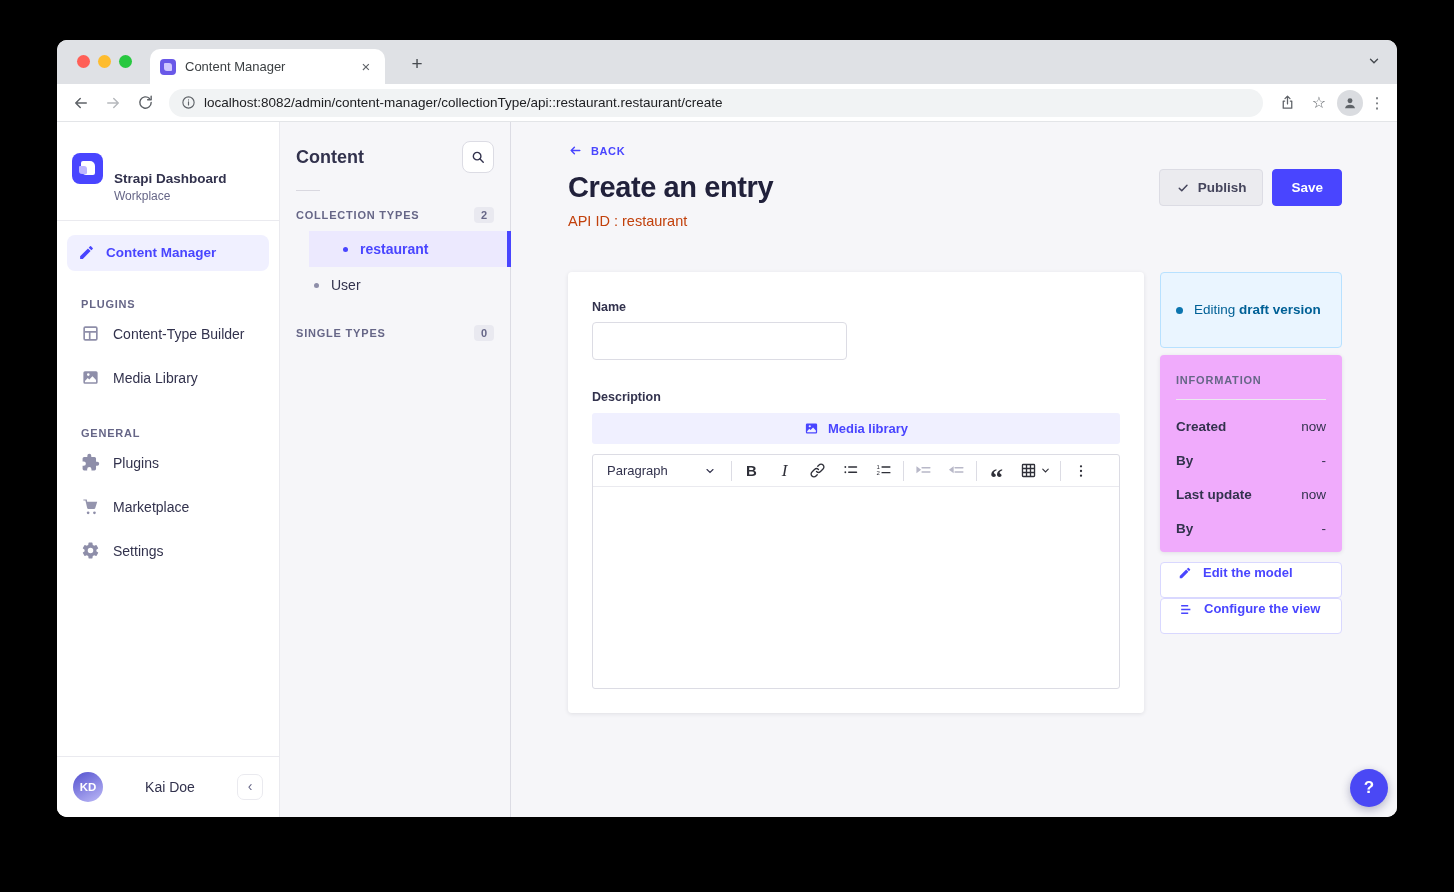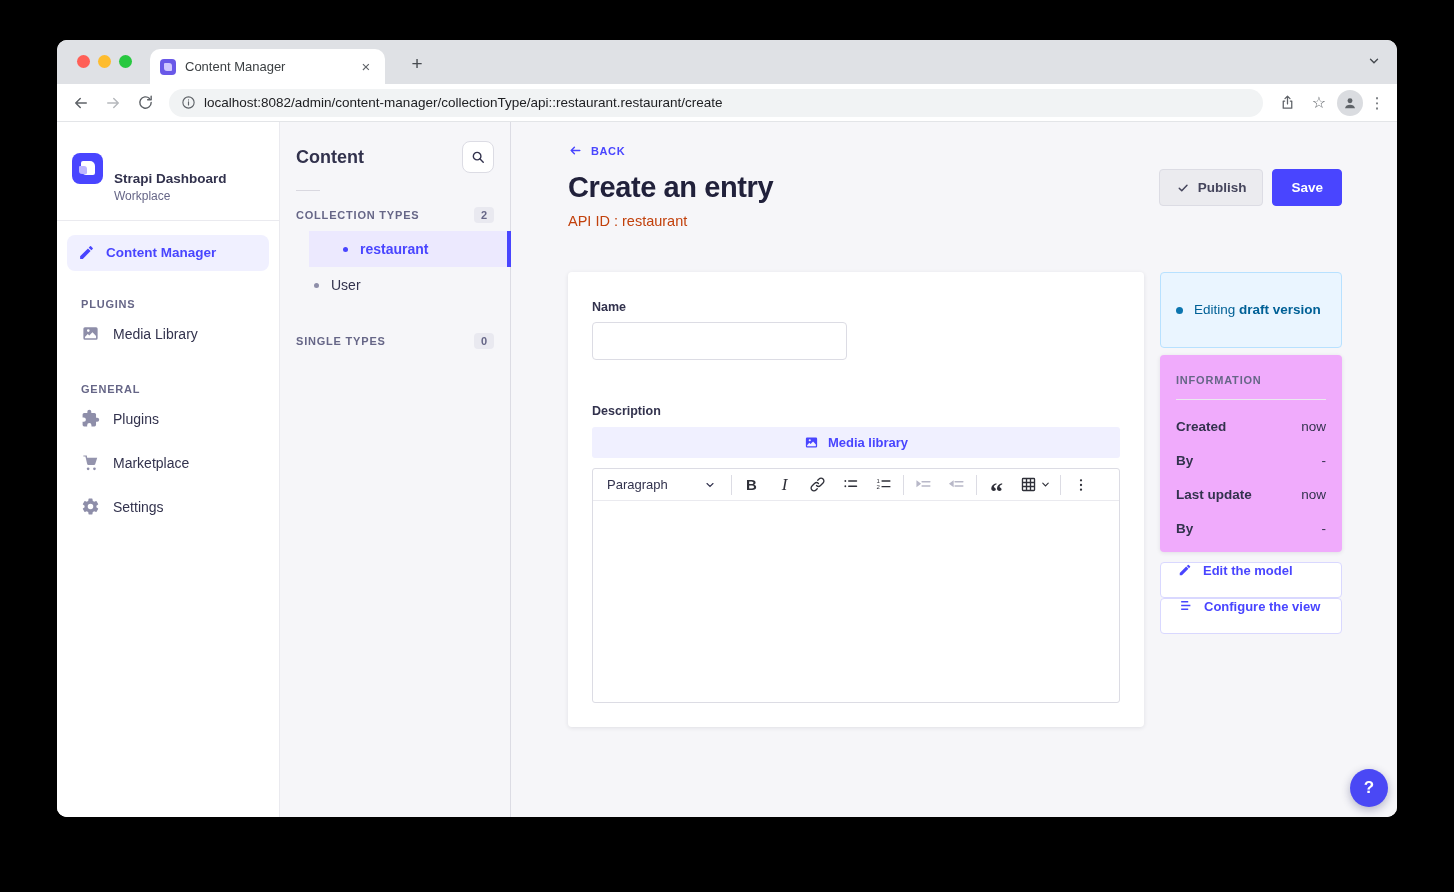--- a/index.html
+++ b/index.html
@@ -70,21 +70,21 @@
   .hdr-buttons { display:flex; gap:9px; }
   .btn { border-radius:4px; font-size:13.5px; font-weight:bold; display:flex; align-items:center; gap:8px; height:37px; }
   .btn-publish { background:#ebebef; border:1px solid #dcdce4; color:#45455c; padding:0 16px; }
   .btn-save { background:#4945ff; border:1px solid #4945ff; color:#fff; padding:0 18px; }
   .page-subtitle { font-size:14.5px; color:#c2410c; margin-top:7px; }
 
   .content-row { display:flex; gap:16px; margin-top:43px; align-items:flex-start; }
   .card { width:576px; background:#fff; border-radius:4px; box-shadow:0 1px 4px rgba(33,33,52,.1); padding:25px 24px 24px; }
   .field-label { font-size:12.5px; font-weight:bold; color:#32324d; }
   .name-input { display:block; margin-top:7px; width:255px; height:38px; border:1px solid #dcdce4; border-radius:4px; background:#fff; outline:none; padding:0 10px; font-size:14px; color:#32324d; font-family:inherit; }
-  .desc-label { margin-top:44px; }
+  .desc-label { margin-top:30px; }
   .media-bar { margin-top:9px; height:31px; background:#f0f0ff; border-radius:3px; display:flex; align-items:center; justify-content:center; gap:9px; color:#4945ff; font-weight:bold; font-size:13px; }
   .editor { margin-top:10px; border:1px solid #dcdce4; border-radius:3px; background:#fff; }
   .toolbar { height:32px; display:flex; align-items:center; border-bottom:1px solid #eaeaef; padding:0 2px; }
   .tb-para { display:flex; align-items:center; justify-content:space-between; width:133px; padding:0 12px; font-size:13px; color:#32324d; height:100%; }
   .tb-sep { width:1px; height:20px; background:#dcdce4; margin:0 3px; }
   .tb-btn { width:33px; height:28px; display:flex; align-items:center; justify-content:center; color:#2f3039; }
   .tb-bold { font-size:15px; font-weight:800; }
   .tb-italic { font-family:"Liberation Serif",serif; font-style:italic; font-size:17px; }
   .tb-btn.disabled { color:#b8b8c8; }
   .tb-quote { font-family:"Liberation Serif",serif; font-size:26px; font-weight:bold; line-height:0; padding-top:14px; }
@@ -93,21 +93,21 @@
 
   
   .sidecol { width:182px; }
   .draft-box { background:#eaf5ff; border:1px solid #b8e1ff; border-radius:4px; height:76px; display:flex; align-items:center; gap:11px; padding:0 14px 0 15px; color:#006096; font-size:13.5px; line-height:1.5; }
   .draft-dot { width:7px; height:7px; border-radius:50%; background:#0c75af; flex:0 0 7px; }
   .info-card { margin-top:7px; background:#f0abfc; border-radius:4px; box-shadow:0 1px 4px rgba(33,33,52,.1); padding:19px 16px 16px; }
   .info-title { font-size:11px; font-weight:bold; color:#666687; letter-spacing:.8px; }
   .info-divider { height:1px; background:#eaeaef; margin:13px 0 2px; }
   .info-row { display:flex; justify-content:space-between; align-items:baseline; margin-top:19px; font-size:13.5px; color:#32324d; }
   .info-row .lbl { font-weight:bold; }
-  .action-btn { height:36px; background:#fff; border:1px solid #d9d8ff; border-radius:4px; display:flex; align-items:flex-start; gap:11px; padding:0 17px; color:#4945ff; font-weight:bold; font-size:13px; width:100%; }
+  .action-btn { height:36px; background:#fff; border:1px solid #d9d8ff; border-radius:4px; display:flex; align-items:flex-end; gap:11px; padding:17px 17px; color:#4945ff; font-weight:bold; font-size:13px; width:100%; }
   .action-btn + .action-btn { margin-top:0; }
   .mt10 { margin-top:10px; } .mt11 { margin-top:11px; }
   .help-fab { position:absolute; right:9px; bottom:10px; width:38px; height:38px; border-radius:50%; background:#4a48f5; color:#fff; font-size:17px; font-weight:bold; display:flex; align-items:center; justify-content:center; box-shadow:0 3px 10px rgba(20,20,80,.3); }
   svg { display:block; }
 </style>
 </head>
 <body>
 
 <div class="window">
 
@@ -187,20 +187,27 @@
         </span>
       </div>
       <div class="nav-active">
         <svg width="17" height="17" viewBox="0 0 24 24" fill="currentColor">
             <path d="M3 17.25V21h3.75L17.81 9.94l-3.75-3.75L3 17.25zM20.71 7.04a1 1 0 0 0 0-1.41L18.37 3.3a1 1 0 0 0-1.41 0l-1.83 1.82 3.75 3.75 1.83-1.83z"></path>
           </svg>
         <span>Content Manager</span>
       </div>
       <div class="nav-label">PLUGINS</div>
       <div class="nav-item">
+        <svg width="19" height="19" viewBox="0 0 24 24" fill="none" stroke="currentColor" stroke-width="2.1">
+            <rect x="4" y="4" width="16" height="16" rx="1.5"></rect>
+            <path d="M4 10h16M11 10v10"></path>
+          </svg>
+        <span>Content-Type Builder</span>
+      </div>
+      <div class="nav-item">
         <svg width="19" height="19" viewBox="0 0 24 24" fill="currentColor">
             <path d="M5 4h14a2 2 0 0 1 2 2v12a2 2 0 0 1-2 2H5a2 2 0 0 1-2-2V6a2 2 0 0 1 2-2zm0 12.5V18h14v-3l-4.5-4.5-4 4-2-2L5 16.5zM9.2 10a1.7 1.7 0 1 0 0-3.4 1.7 1.7 0 0 0 0 3.4z" fill-rule="evenodd"></path>
           </svg>
         <span>Media Library</span>
       </div>
       <div class="nav-label">GENERAL</div>
       <div class="nav-item">
         <svg width="19" height="19" viewBox="0 0 24 24" fill="currentColor">
             <path d="M20.5 11H19V7a2 2 0 0 0-2-2h-4V3.5a2.5 2.5 0 0 0-5 0V5H4a2 2 0 0 0-2 2v3.8h1.5a2.7 2.7 0 0 1 0 5.4H2V20a2 2 0 0 0 2 2h3.8v-1.5a2.7 2.7 0 0 1 5.4 0V22H17a2 2 0 0 0 2-2v-4h1.5a2.5 2.5 0 0 0 0-5z"></path>
           </svg>
@@ -214,20 +221,25 @@
           </svg>
         <span>Marketplace</span>
       </div>
       <div class="nav-item">
         <svg width="19" height="19" viewBox="0 0 24 24" fill="currentColor">
             <path d="M19.43 12.98c.04-.32.07-.64.07-.98s-.03-.66-.07-.98l2.11-1.65a.5.5 0 0 0 .12-.64l-2-3.46a.5.5 0 0 0-.61-.22l-2.49 1a7 7 0 0 0-1.69-.98l-.38-2.65A.5.5 0 0 0 14 2h-4a.5.5 0 0 0-.49.42l-.38 2.65c-.61.25-1.17.59-1.69.98l-2.49-1a.5.5 0 0 0-.61.22l-2 3.46a.5.5 0 0 0 .12.64l2.11 1.65c-.04.32-.07.65-.07.98s.03.66.07.98l-2.11 1.65a.5.5 0 0 0-.12.64l2 3.46c.14.24.42.34.61.22l2.49-1c.52.39 1.08.73 1.69.98l.38 2.65c.04.24.24.42.49.42h4c.25 0 .45-.18.49-.42l.38-2.65a7 7 0 0 0 1.69-.98l2.49 1c.23.09.47 0 .61-.22l2-3.46a.5.5 0 0 0-.12-.64l-2.11-1.65zM12 15.5a3.5 3.5 0 1 1 0-7 3.5 3.5 0 0 1 0 7z"></path>
           </svg>
         <span>Settings</span>
       </div>
       <div class="nav-spacer"></div>
+      <div class="nav-user">
+        <span class="kd">KD</span>
+        <span class="nav-user-name">Kai Doe</span>
+        <span class="collapse-btn">‹</span>
+      </div>
     </div>
 
     <div class="subnav">
       <div class="subnav-header">
         <span class="subnav-title">Content</span>
         <span class="search-btn">
           <svg width="14" height="14" viewBox="0 0 24 24" fill="none" stroke="currentColor" stroke-width="2.4" stroke-linecap="round">
               <circle cx="10.5" cy="10.5" r="6.5"></circle>
               <path d="M15.5 15.5L21 21"></path>
             </svg>
@@ -239,21 +251,21 @@
         <span class="badge">2</span>
       </div>
       <div class="subnav-item active">
         <span class="bullet"></span>
         <span>restaurant</span>
       </div>
       <div class="subnav-item">
         <span class="bullet"></span>
         <span>User</span>
       </div>
-      <div class="group-head" style="margin-top:30px;">
+      <div class="group-head" style="margin-top:22px;">
         <span class="group-label">SINGLE TYPES</span>
         <span class="badge">0</span>
       </div>
     </div>
 
     <div class="main">
       <a class="back-link">
         <svg width="15" height="13" viewBox="0 0 24 24" fill="none" stroke="currentColor" stroke-width="2.6" stroke-linecap="round" stroke-linejoin="round">
             <path d="M20 12H4M10 18l-6-6 6-6"></path>
           </svg>

